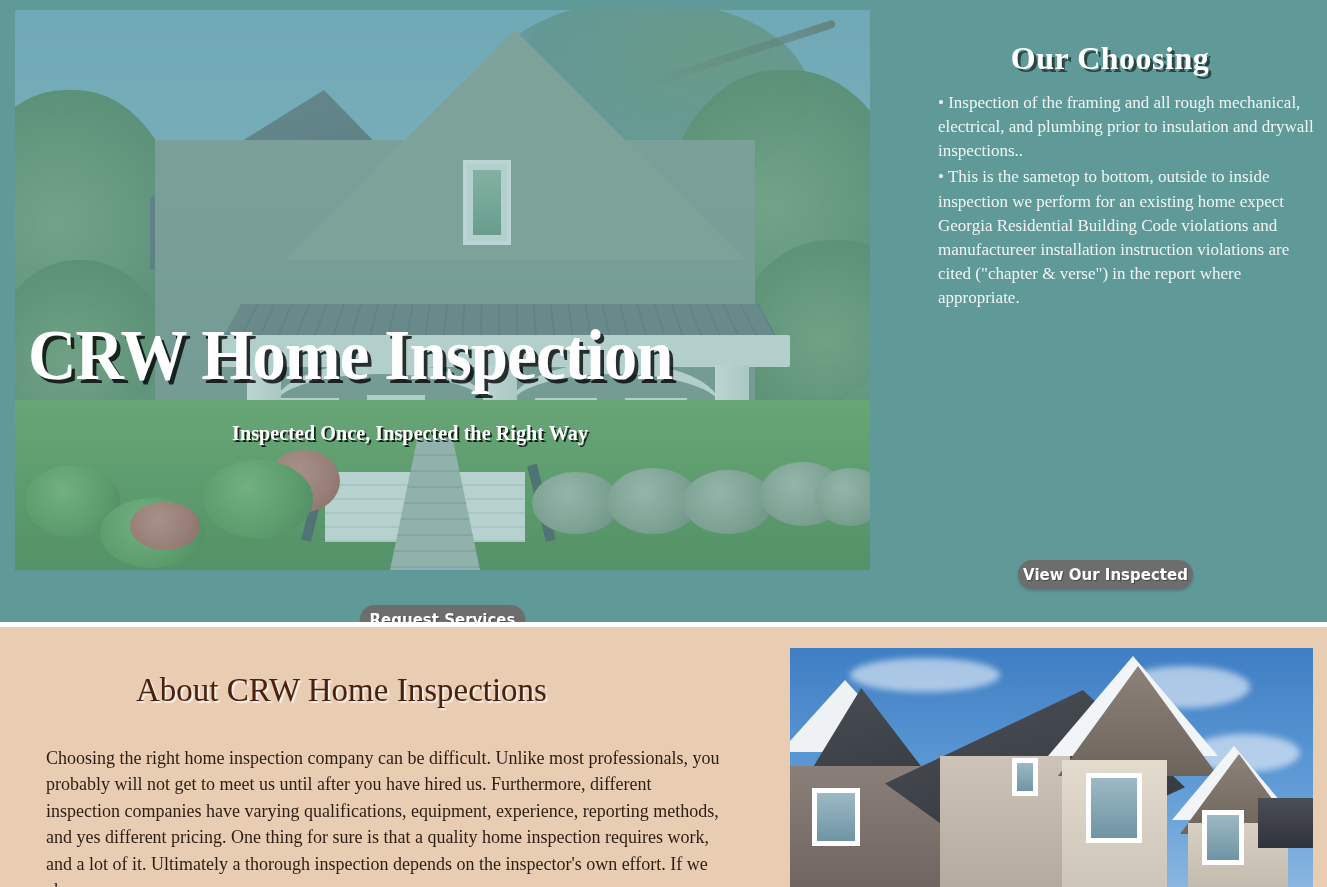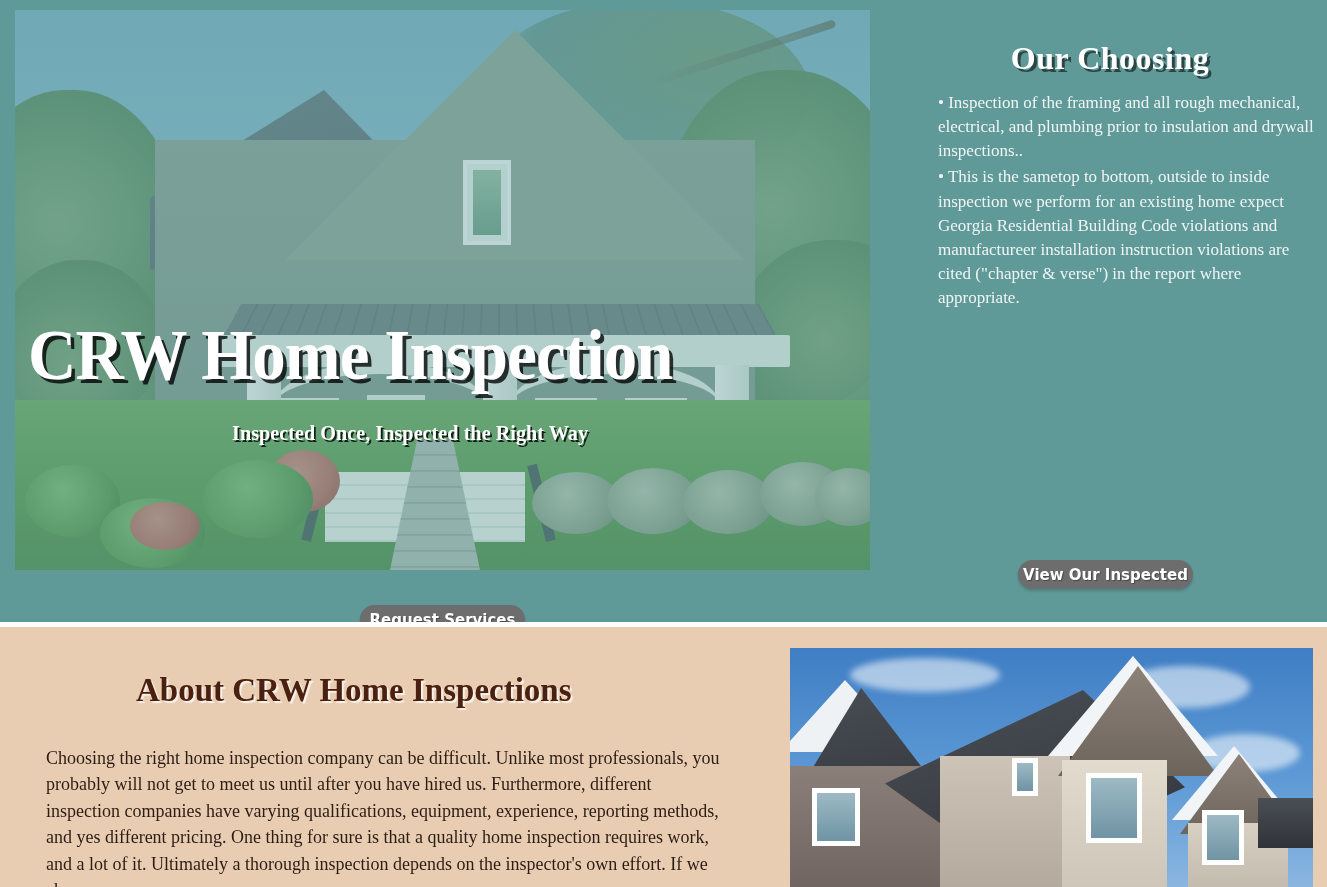--- a/index.html
+++ b/index.html
@@ -301,21 +301,21 @@
   .about {
     position:absolute;
     left:0; top:627px;
     width:1327px; height:260px;
     background:#e8cdb2;
   }
   .about-title {
     position:absolute;
     left:136px; top:45px;
     font-size:33px;
-    font-weight:bold;
+    font-weight:normal;
     color:#4a2010;
     text-shadow:2px 2px 1px rgba(255,255,255,.75);
     white-space:nowrap;
   }
   .about-text {
     position:absolute;
     left:46px; top:118px;
     width:680px;
     font-size:18px;
     line-height:1.47;

